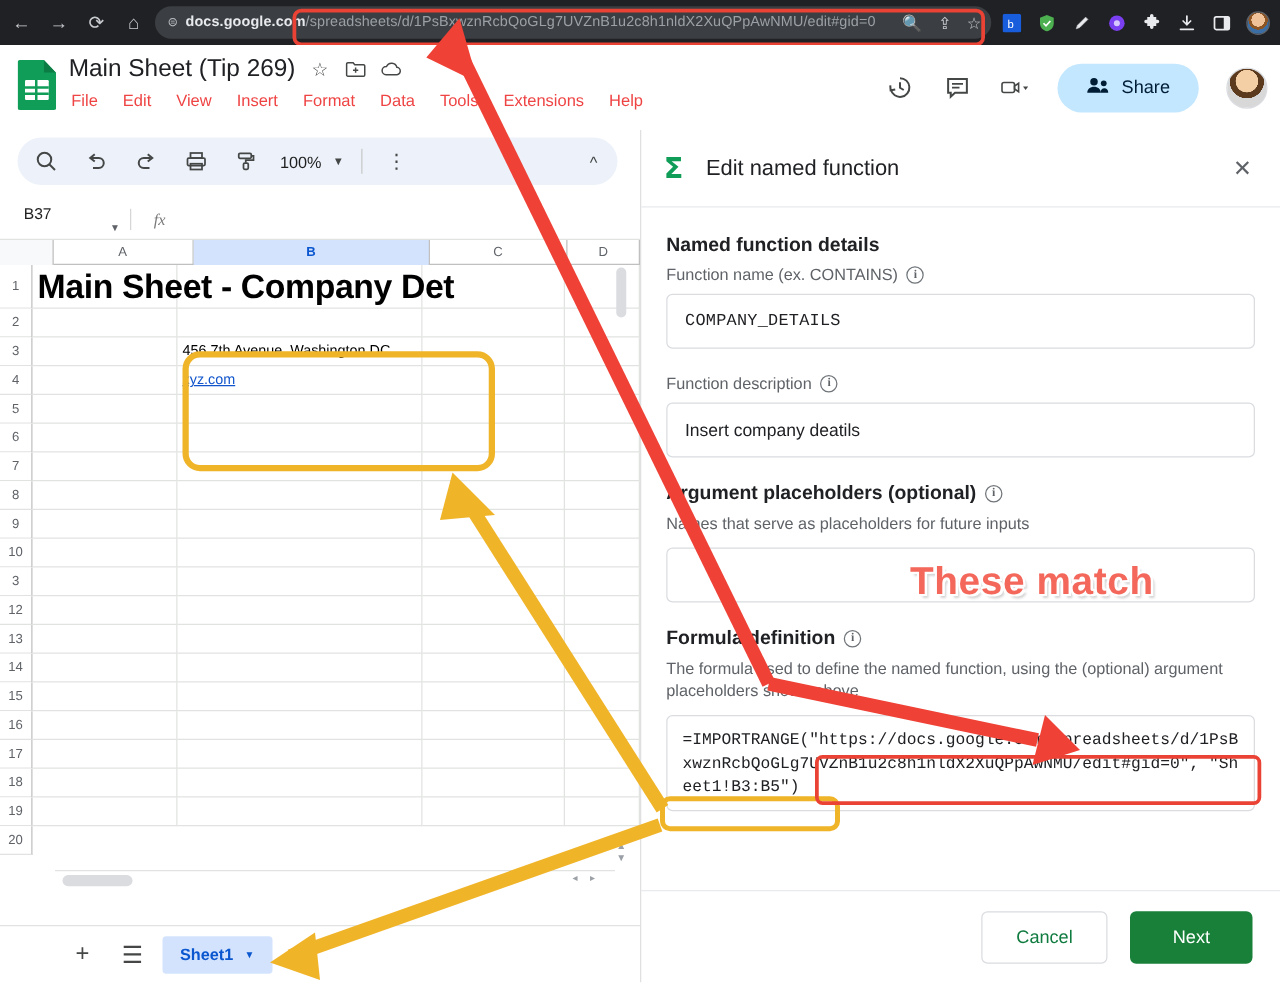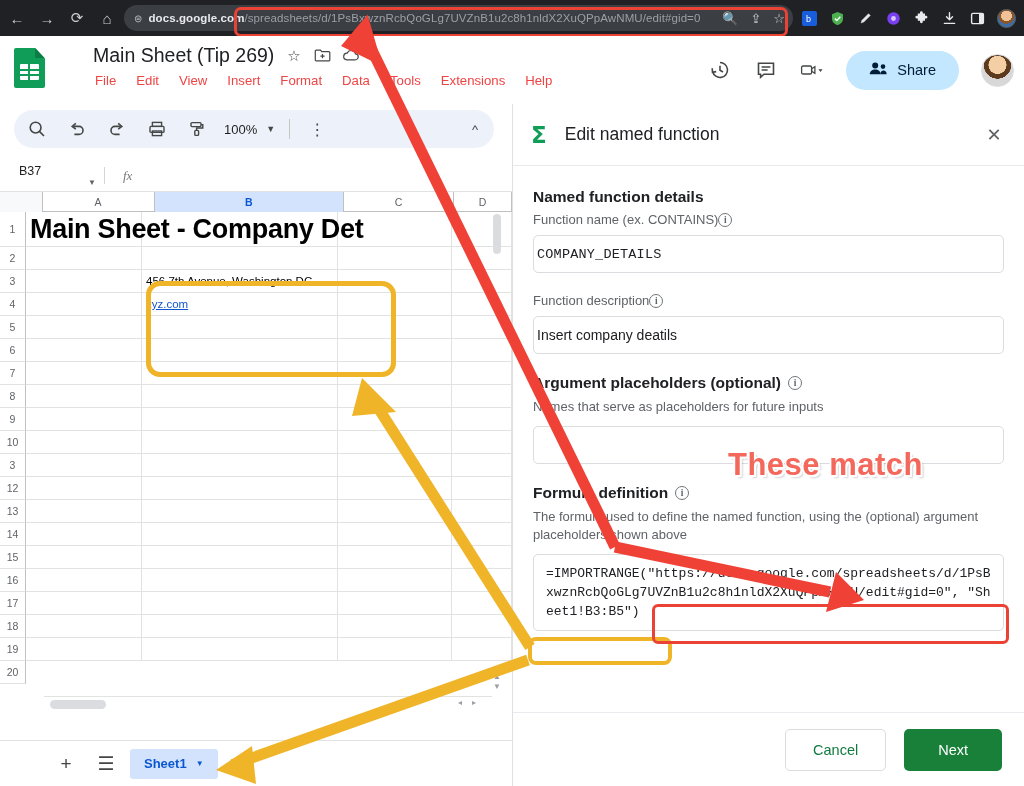--- a/index.html
+++ b/index.html
@@ -42,21 +42,21 @@
   .ext svg{ display:block; }
   .avatar-browser{
     width:19px;height:19px;border-radius:50%;
     background:radial-gradient(circle at 50% 35%, #f0c29a 0 38%, #8d5524 39% 55%, #3a6ea5 56% 100%);
     border:1px solid #5f6368;
   }
 
   
   .sheets-header{
     position:absolute; left:0; top:36px; width:1024px; height:68px; background:#fff;
-    display:flex; align-items:flex-start;gap:38px;
+    display:flex; align-items:flex-start;
   }
   .sheets-logo{
     margin:12px 10px 0 14px; width:31px; height:40px; position:relative;
   }
   .sheets-logo .pg{
     position:absolute; inset:0; background:#0f9d58; border-radius:2px;
     clip-path: polygon(0 0, 68% 0, 100% 26%, 100% 100%, 0 100%);
   }
   .sheets-logo .fold{
     position:absolute; right:0; top:0; width:32%; height:26%;
@@ -175,29 +175,29 @@
   }
   .panel-head{
     height:62px; display:flex; align-items:center; gap:18px; padding:0 18px;
     border-bottom:1px solid #e8eaed;
   }
   .sigma{ font-size:23px; color:#0f9d58; font-family:"DejaVu Sans", sans-serif; font-weight:600;}
   .panel-title{ font-size:17.5px; color:#202124; flex:1; }
   .panel-close{ font-size:18px; color:#5f6368; width:24px; text-align:center; }
   .panel-body{ flex:1; padding:22px 20px 0 20px; position:relative; overflow:hidden;}
   .sec-title{ font-size:15.5px; font-weight:700; color:#202124; margin-bottom:6px; }
-  .field-label{ font-size:13px; color:#5f6368; display:flex; align-items:center; margin-bottom:8px;}
+  .field-label{ font-size:13px; color:#5f6368; display:flex; align-items:center; gap:7px; margin-bottom:8px;}
   .info-i{
     display:inline-flex; align-items:center; justify-content:center;
     width:14px; height:14px; border:1.2px solid #70757a; border-radius:50%;
     font-size:9.5px; color:#5f6368; font-family:"Liberation Serif", serif; font-weight:700;
   }
   .txt-input{
-    width:100%; height:38px; border:1px solid #dadce0; border-radius:5px;
-    display:flex; align-items:center; padding:0 3px; font-size:14px; color:#202124;
+    width:100%; height:44px; border:1px solid #dadce0; border-radius:5px;
+    display:flex; align-items:center; padding:0 14px; font-size:14px; color:#202124;
     margin-bottom:20px; background:#fff;
   }
   .txt-input.mono{ font-family:"Liberation Mono", monospace; font-size:13.5px; letter-spacing:.2px;}
   .help-txt{ font-size:13px; color:#5f6368; margin-bottom:10px; line-height:18px; }
   .formula-box{
     width:100%; min-height:58px; border:1px solid #dadce0; border-radius:5px;
     padding:9px 12px; font-family:"Liberation Mono", monospace; font-size:13px;
     color:#202124; line-height:19px; white-space:pre-wrap; word-break:break-all; overflow:hidden;
   }
   .panel-foot{

